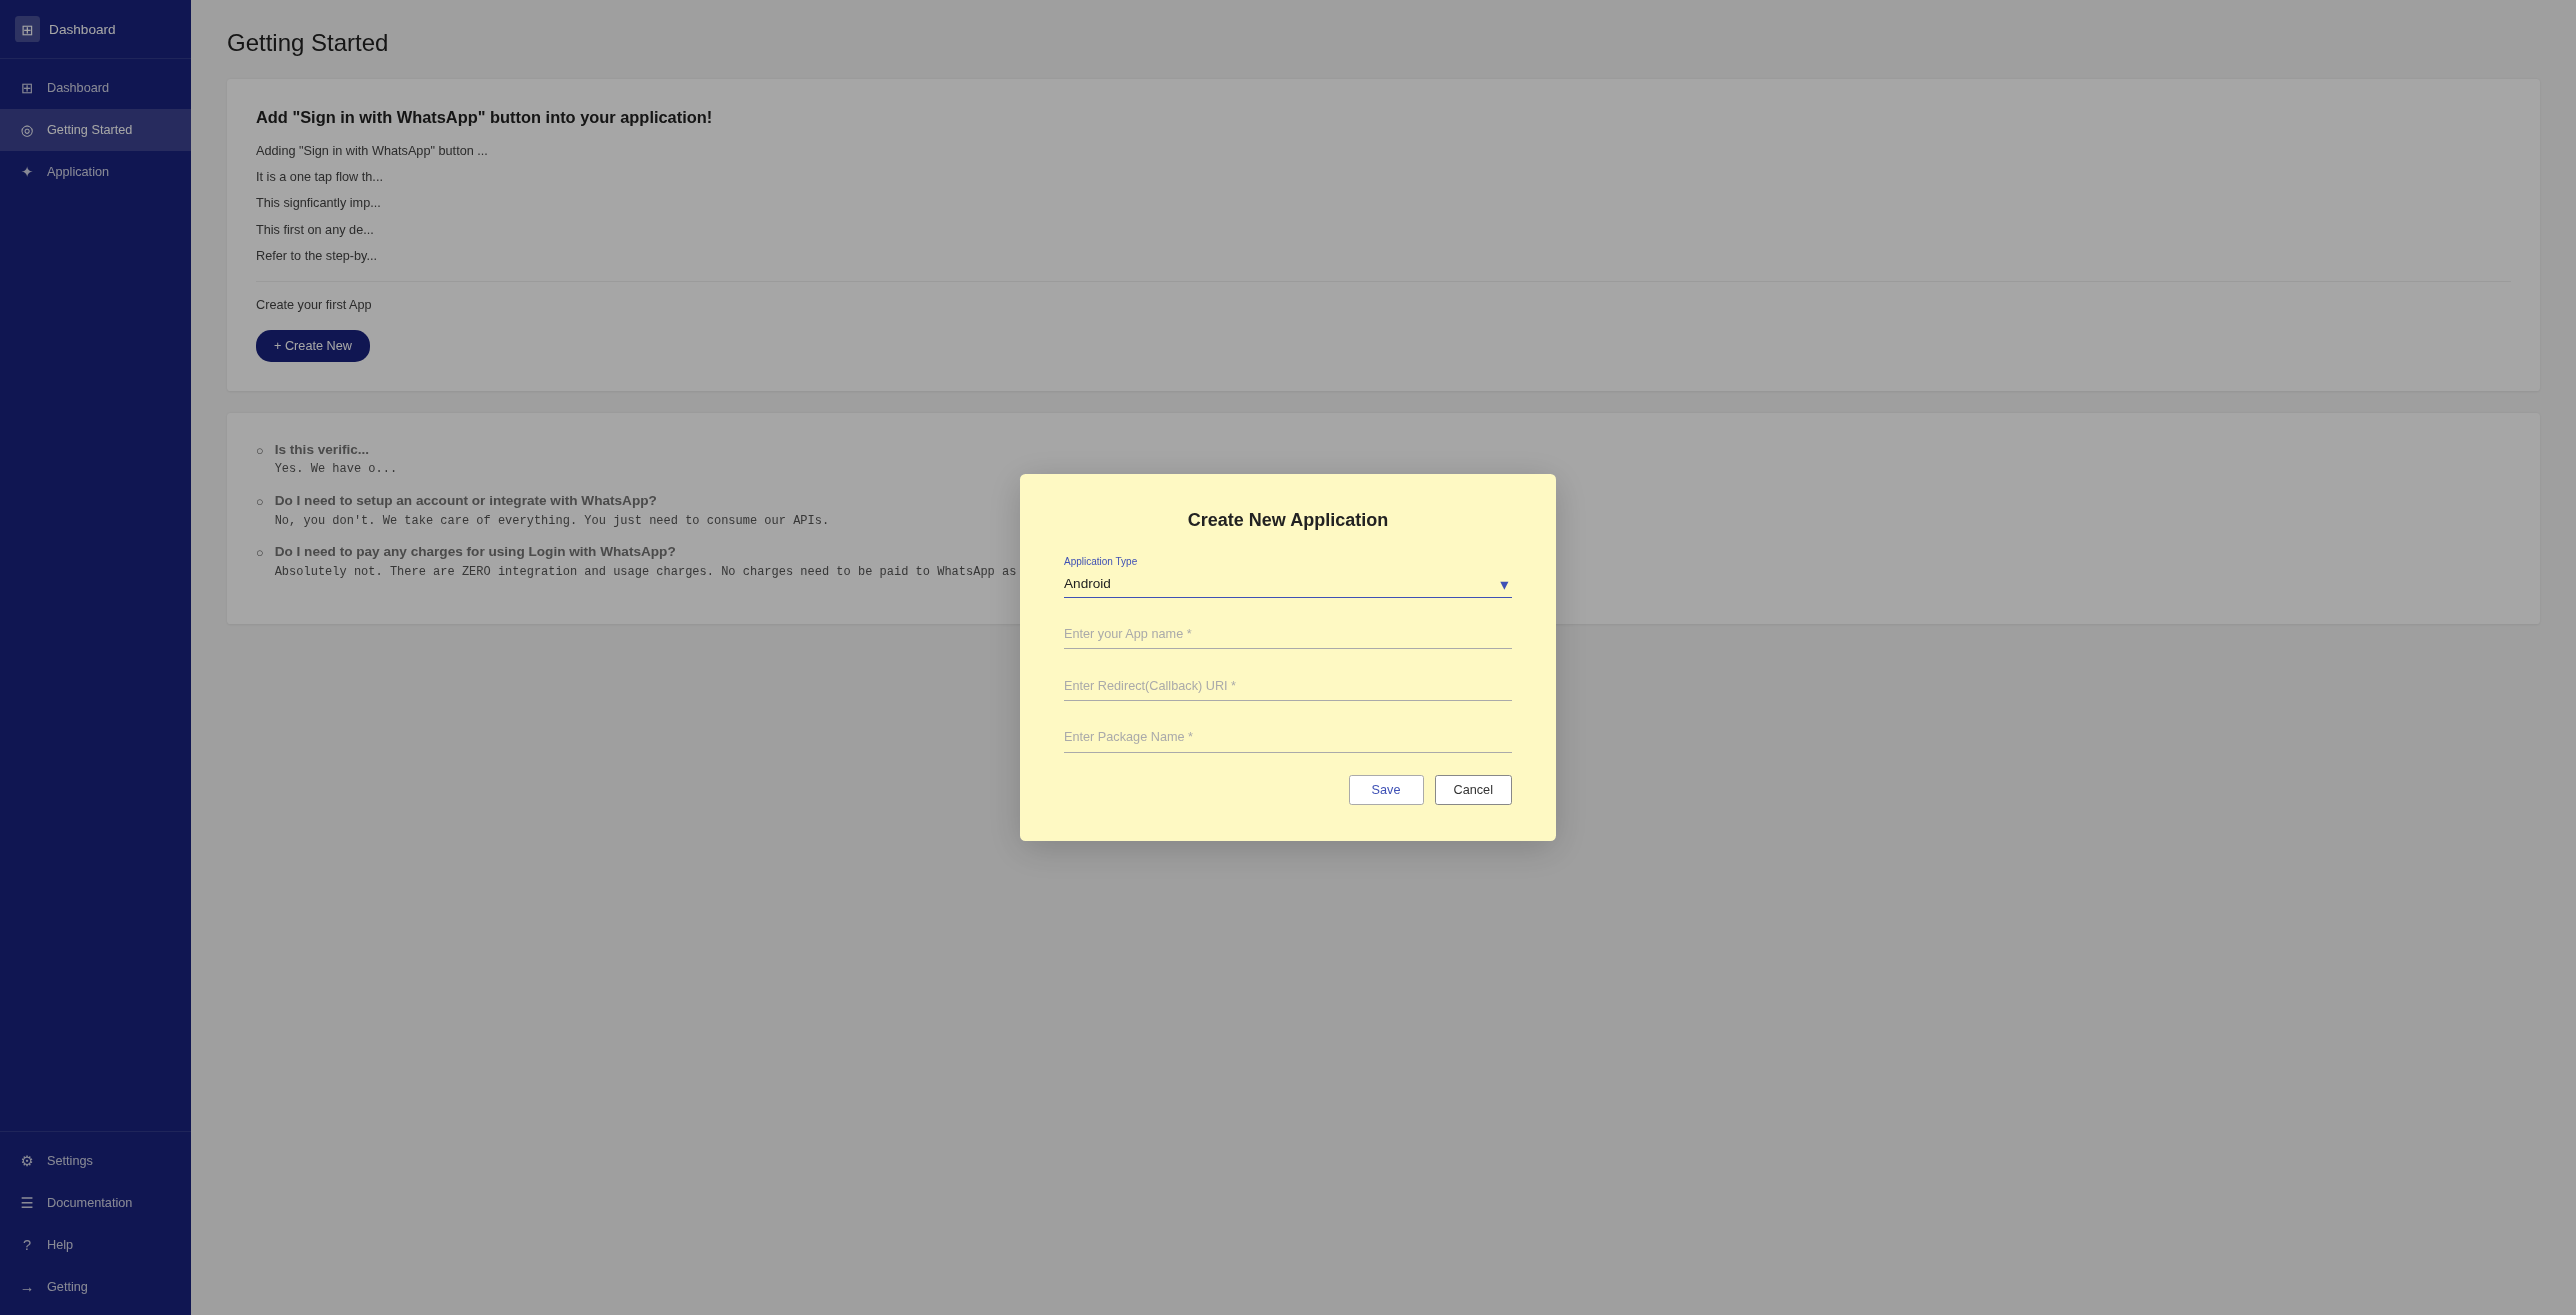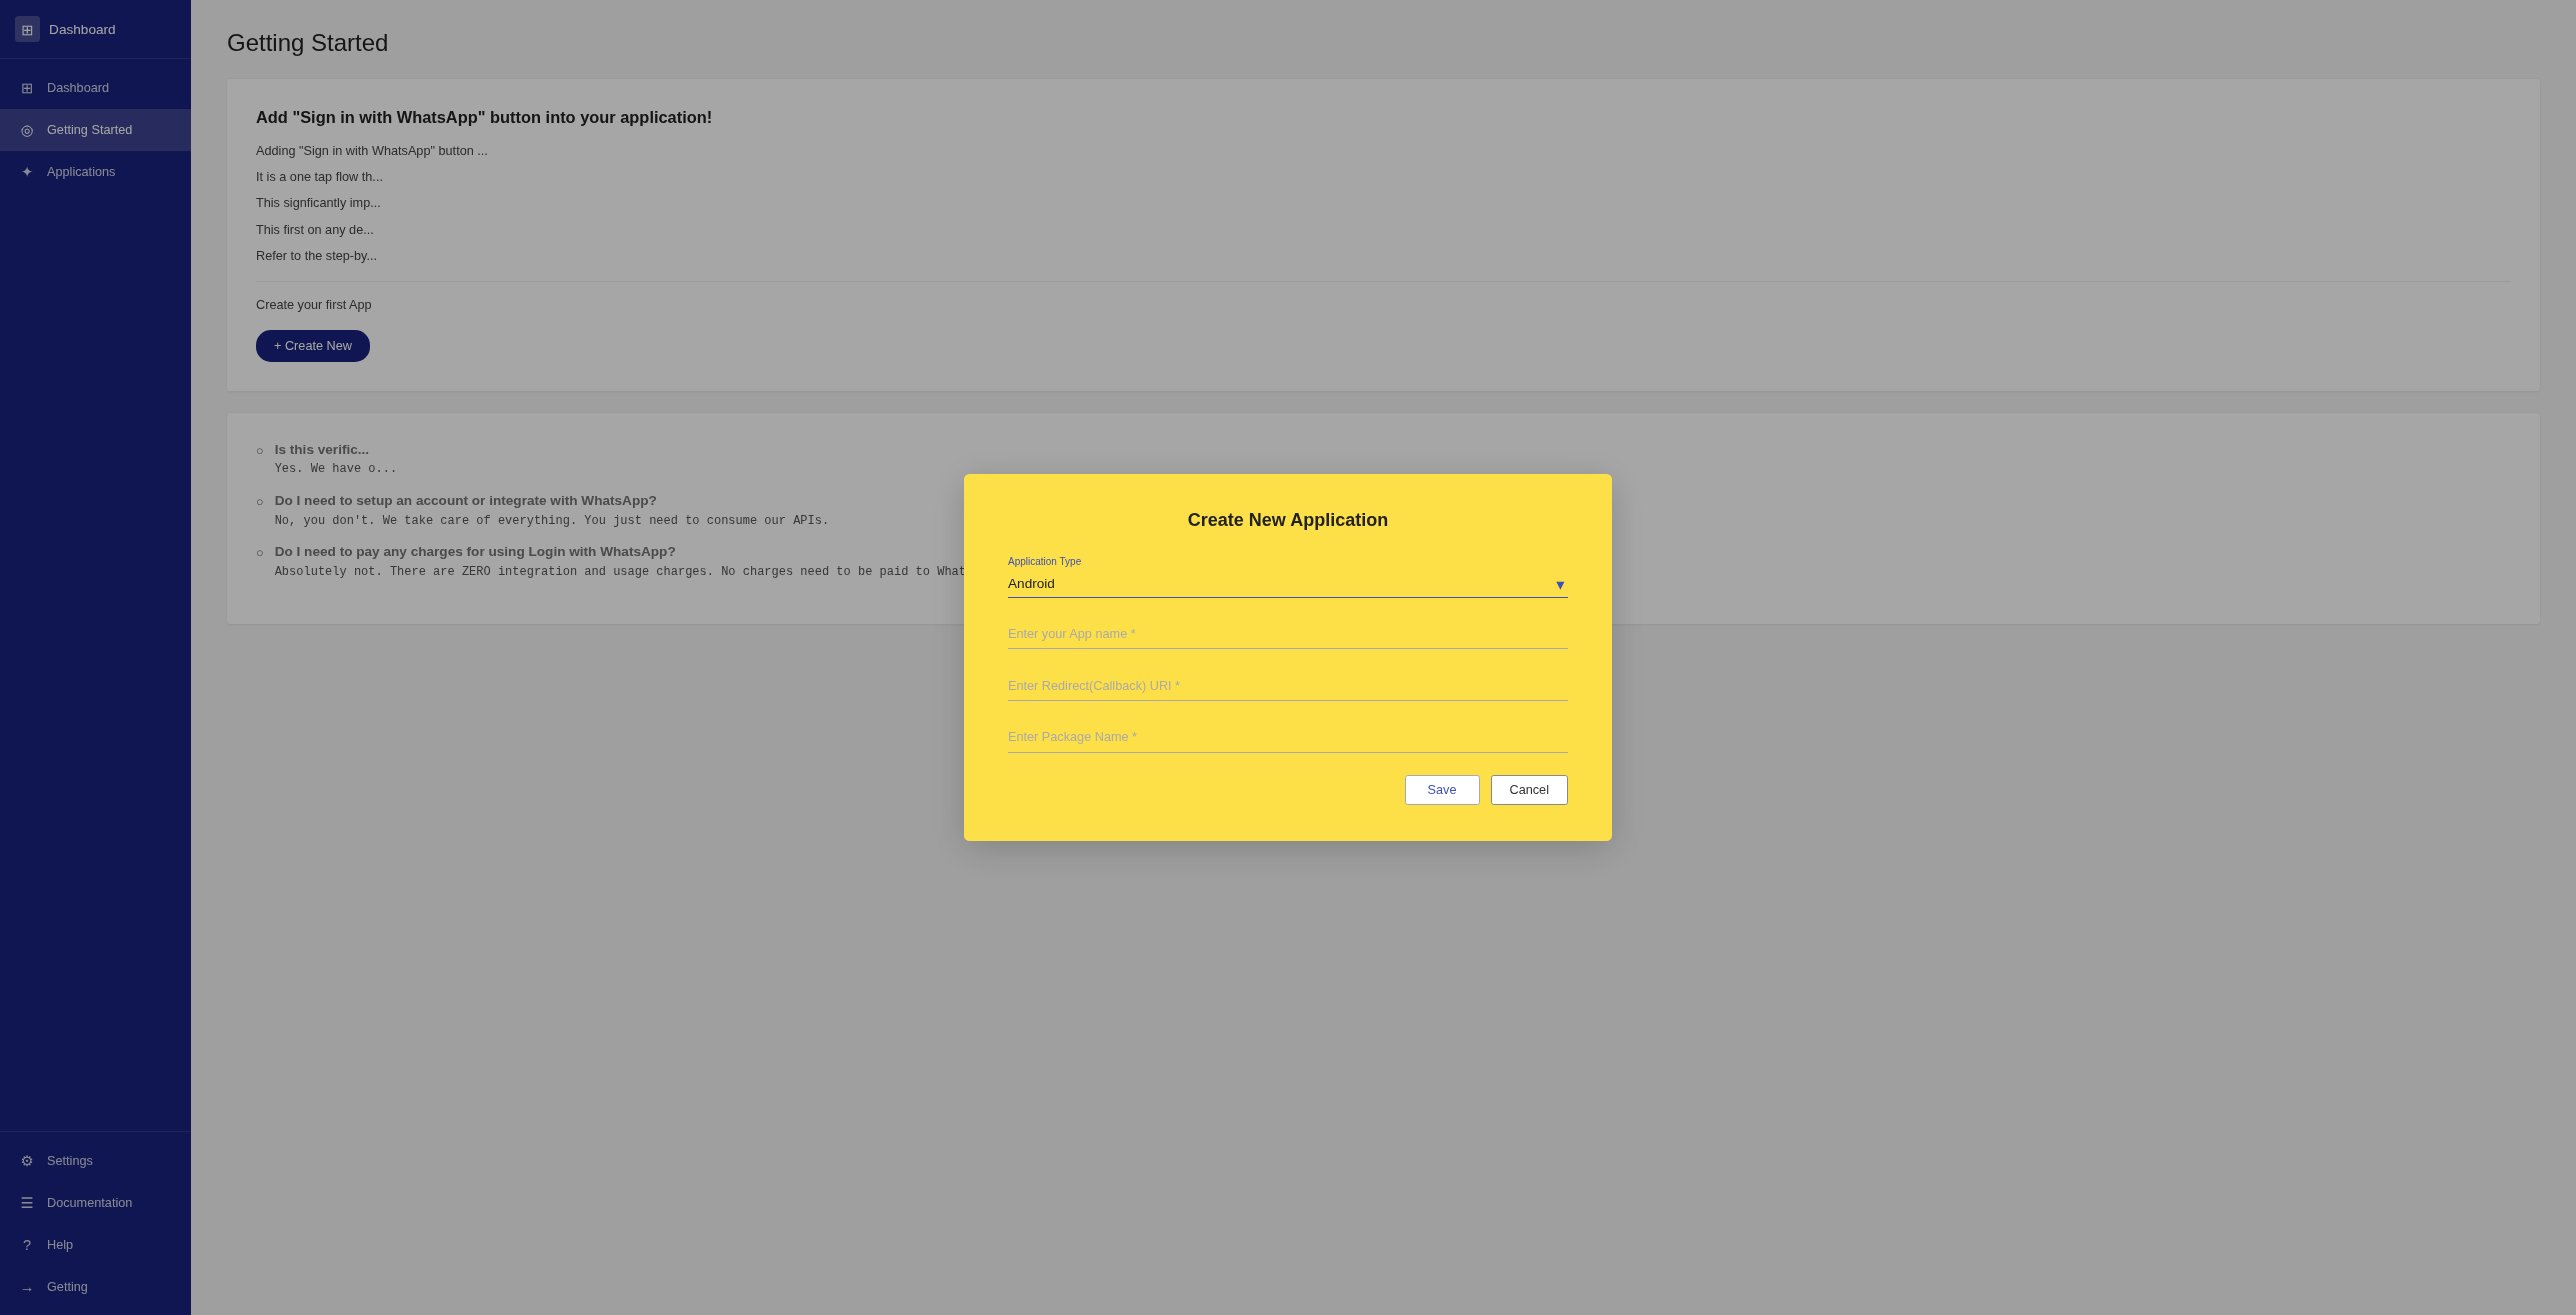--- a/index.html
+++ b/index.html
@@ -119,24 +119,24 @@
       top: 0; left: 0; right: 0; bottom: 0;
       background: rgba(0,0,0,0.35);
       z-index: 100;
       display: flex;
       align-items: center;
       justify-content: center;
     }
 
     
     .modal {
-      background: #fde047;
+      background: #fef9c3;
       border-radius: 5.5px;
       padding: 36px 44px;
-      width: 648px;
+      width: 536px;
       max-width: 95vw;
       box-shadow: 0 7.3px 36px rgba(0,0,0,0.18);
       position: relative;
       z-index: 101;
     }
     .modal-title {
       font-size: 18px;
       font-weight: 600;
       color: #222;
       text-align: center;
@@ -227,21 +227,21 @@
   <div class="sidebar-item">
         <span class="s-icon">⊞</span>
     <span>Dashboard</span>
       </div>
       <div class="sidebar-item active">
         <span class="s-icon">◎</span>
     <span>Getting Started</span>
       </div>
       <div class="sidebar-item">
         <span class="s-icon">✦</span>
-    <span>Applications</span>
+    <span>Application</span>
       </div>
     </nav>
   <div class="sidebar-bottom">
 
   <div class="sidebar-item">
         <span class="s-icon">⚙</span>
     <span>Settings</span>
       </div>
       <div class="sidebar-item">
         <span class="s-icon">☰</span>

